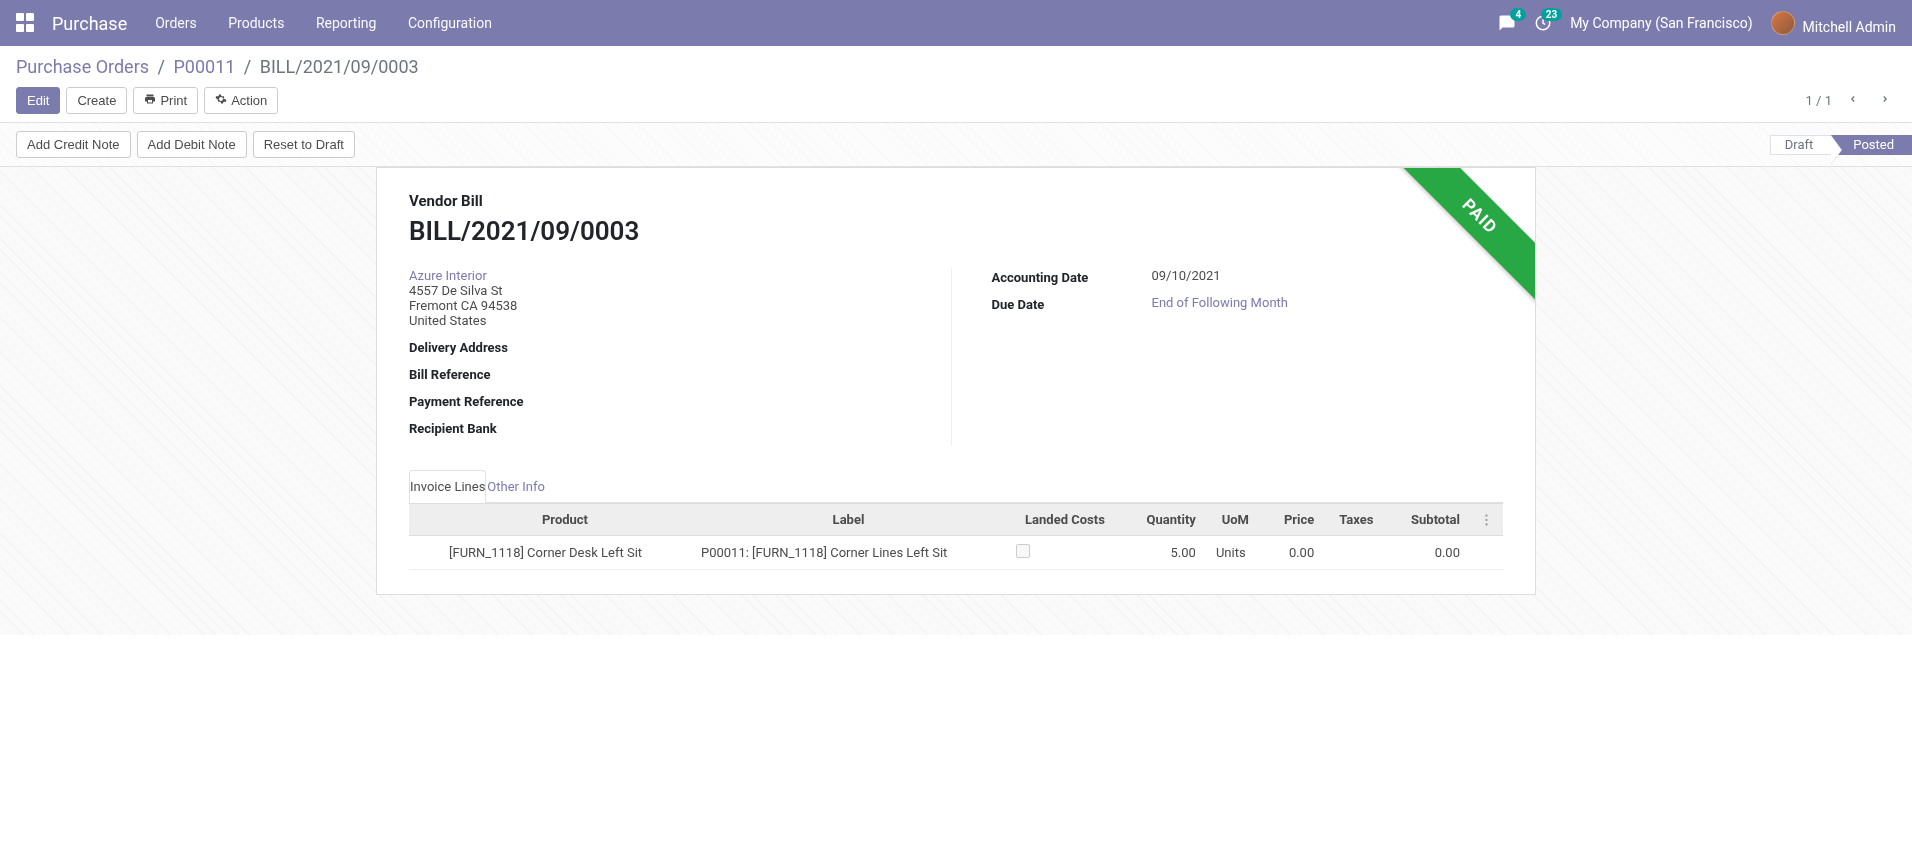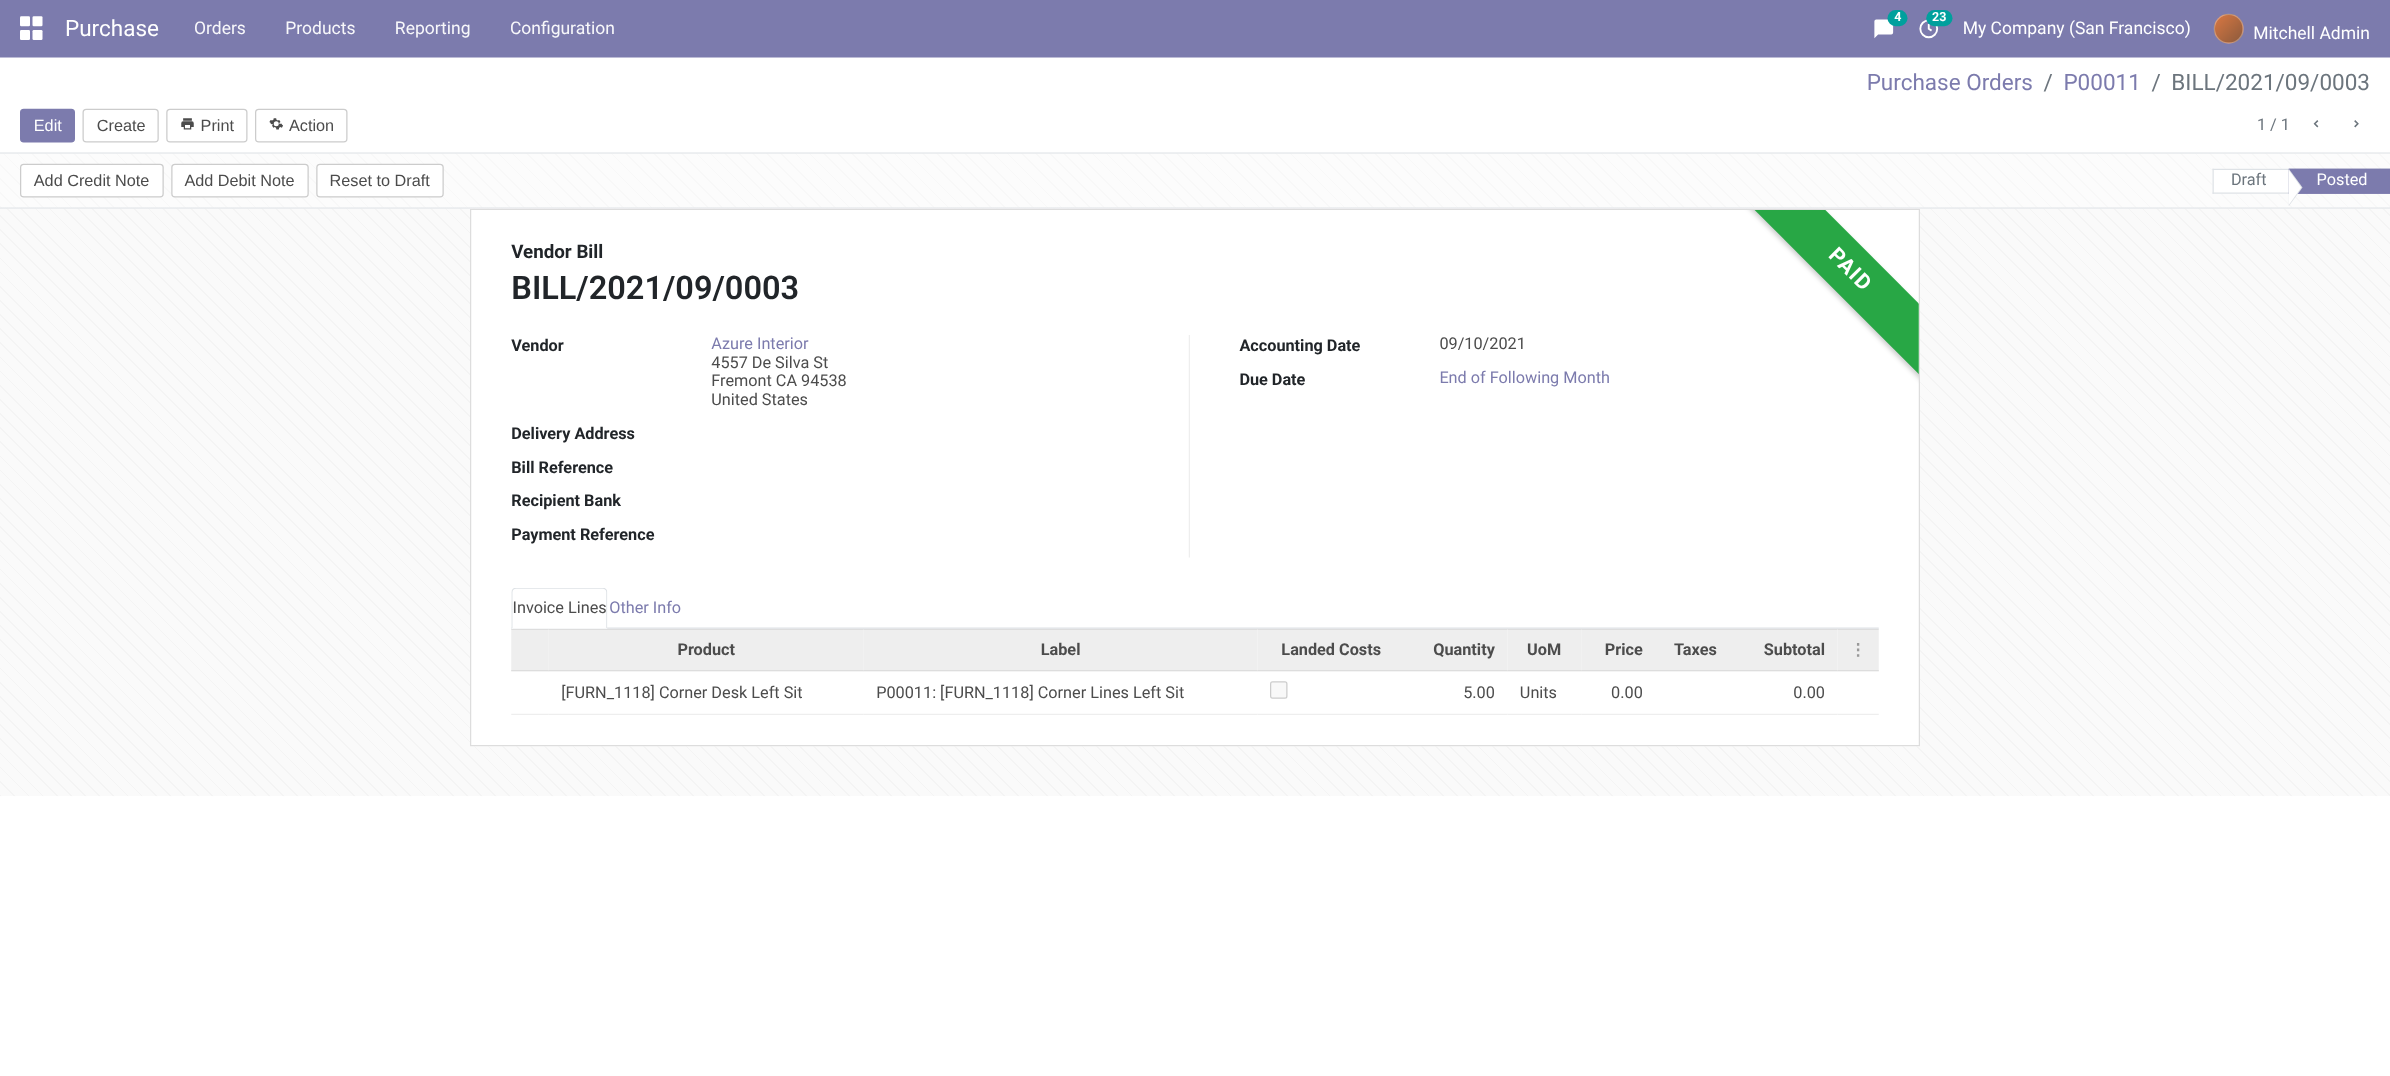--- a/index.html
+++ b/index.html
@@ -14,21 +14,21 @@
 .topnav .spacer { flex: 1; }
 .topnav .right { display: flex; align-items: center; gap: 18px; }
 .topnav .badge-item { position: relative; display: inline-flex; align-items: center; cursor: pointer; }
 .topnav .badge-item .count { position: absolute; top: -6px; right: -10px; background: #00A09D; color: #fff; font-size: 10px; padding: 1px 5px; border-radius: 8px; font-weight: bold; }
 .topnav .company { font-size: 14px; }
 .topnav .user { display: flex; align-items: flex-end; gap: 8px; cursor: pointer; }
 .topnav .avatar { width: 24px; height: 24px; border-radius: 50%; background: linear-gradient(135deg,#d97742,#8b5a3c); border: 1px solid rgba(255,255,255,0.3); }
 
 
 .controlbar { padding: 10px 16px 0 16px; border-bottom: 1px solid #dee2e6; }
-.breadcrumb { font-size: 18px; color: #7C7BAD; margin-bottom: 10px; text-align: right; }
+.breadcrumb { font-size: 18px; color: #7C7BAD; margin-bottom: 10px; }
 .breadcrumb a { color: #7C7BAD; text-decoration: none; cursor: pointer; }
 .breadcrumb .sep { color: #6c757d; margin: 0 4px; }
 .breadcrumb .current { color: #6c757d; }
 .controlrow { display: flex; align-items: center; padding-bottom: 8px; }
 .btn { display: inline-flex; align-items: center; padding: 5px 10px; border: 1px solid #ccc; background: #fff; border-radius: 3px; font-size: 13px; cursor: pointer; margin-right: 6px; color: #4c4c4c; }
 .btn-primary { background: #7C7BAD; color: #fff; border-color: #7C7BAD; }
 .btn .ico { margin-right: 4px; }
 .controlrow .spacer { flex: 1; }
 .pager { display: flex; align-items: center; gap: 10px; color: #6c757d; font-size: 13px; }
 .pager .arrow { cursor: pointer; padding: 2px 6px; color: #6c757d; }
@@ -183,42 +183,41 @@
 <div class="sheet-bg">
   <div class="sheet">
     <div class="ribbon">PAID</div>
 
     <div class="title-label">Vendor Bill</div>
     <h1>BILL/2021/09/0003</h1>
 
     <div class="form-cols">
       <div class="form-col left">
         <div class="form-row">
-          <label>Vendor</label>
           <div class="val">
             <a href="#">Azure Interior</a><br>
             <span class="addr-line">4557 De Silva St</span>
             <span class="addr-line">Fremont CA 94538</span>
             <span class="addr-line">United States</span>
           </div>
         </div>
         <div class="form-row">
             <label>Delivery Address</label>
             <div class="val"></div>
           </div>
         <div class="form-row">
             <label>Bill Reference</label>
             <div class="val"></div>
           </div>
         <div class="form-row">
+            <label>Payment Reference</label>
+            <div class="val"></div>
+          </div>
+        <div class="form-row">
             <label>Recipient Bank</label>
-            <div class="val"></div>
-          </div>
-        <div class="form-row">
-            <label>Payment Reference</label>
             <div class="val"></div>
           </div>
       </div>
       <div class="form-col">
         <div class="form-row">
           <label>Accounting Date</label>
           <div class="val">09/10/2021</div>
         </div>
         <div class="form-row">
           <label>Due Date</label>

